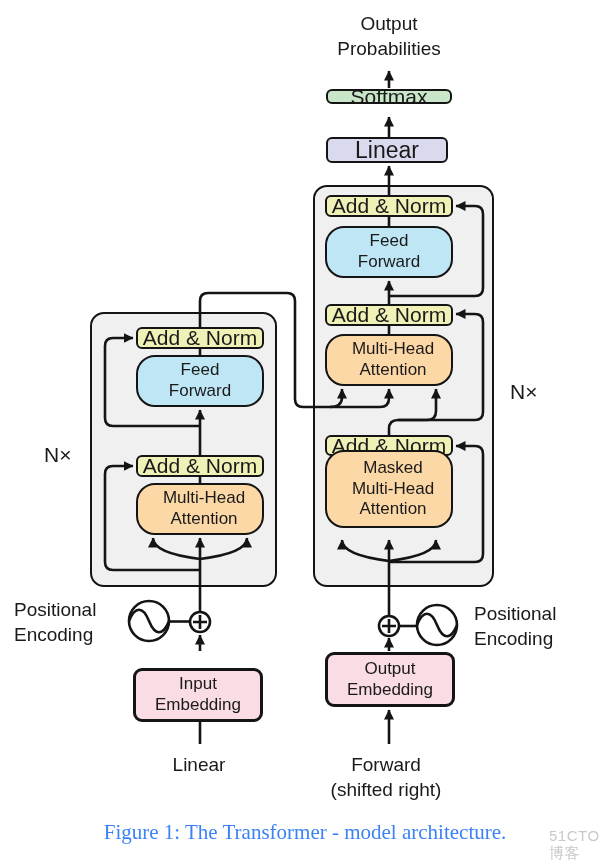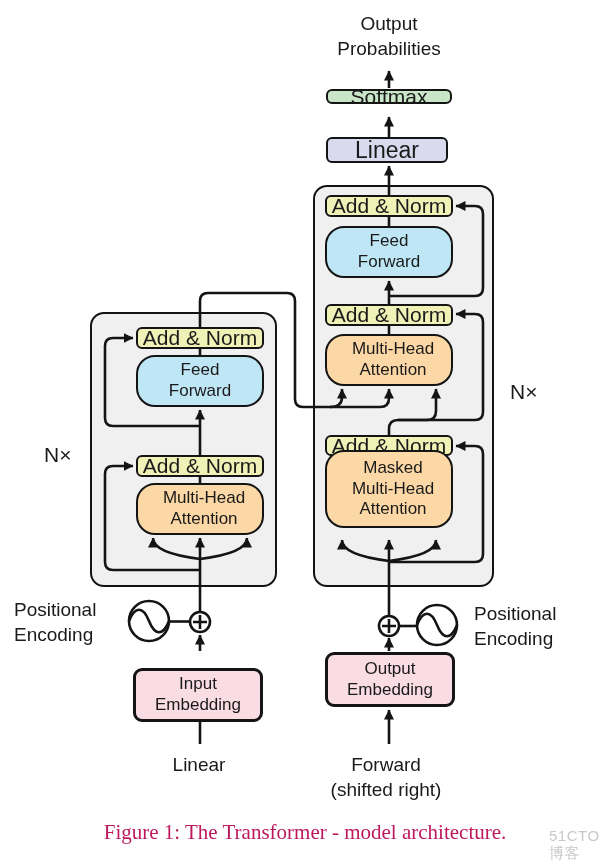--- a/index.html
+++ b/index.html
@@ -15,21 +15,21 @@
   .c-green{background:#c9e7c8;}
   .c-lav{background:#d9daee;}
   .c-yellow{background:#f0f1b6;}
   .c-blue{background:#bfe6f5;}
   .c-orange{background:#fcd8a6;padding-left:8px;}
   .c-pink{background:#fadce4;}
   .txt{position:absolute;font-size:19px;white-space:pre-line;z-index:2;line-height:1.32;}
   .txt.center{text-align:center;}
   .ntimes{position:absolute;font-size:21px;z-index:2;}
   .caption{position:absolute;left:0;top:820px;width:610px;text-align:center;
-           font-family:"Liberation Serif","DejaVu Serif",serif;font-size:21px;color:#be185d;z-index:2;}
+           font-family:"Liberation Serif","DejaVu Serif",serif;font-size:21px;color:#3b82f6;z-index:2;}
   .watermark{position:absolute;left:549px;top:827px;font-size:15px;color:#c9c9c9;z-index:3;letter-spacing:0.5px;}
 </style>
 </head>
 <body>
 
 <div class="stage">
 
   <div class="block" style="left:90px;top:312px;width:187px;height:275px;"></div>
   <div class="block" style="left:313px;top:185px;width:181px;height:402px;"></div>
 

